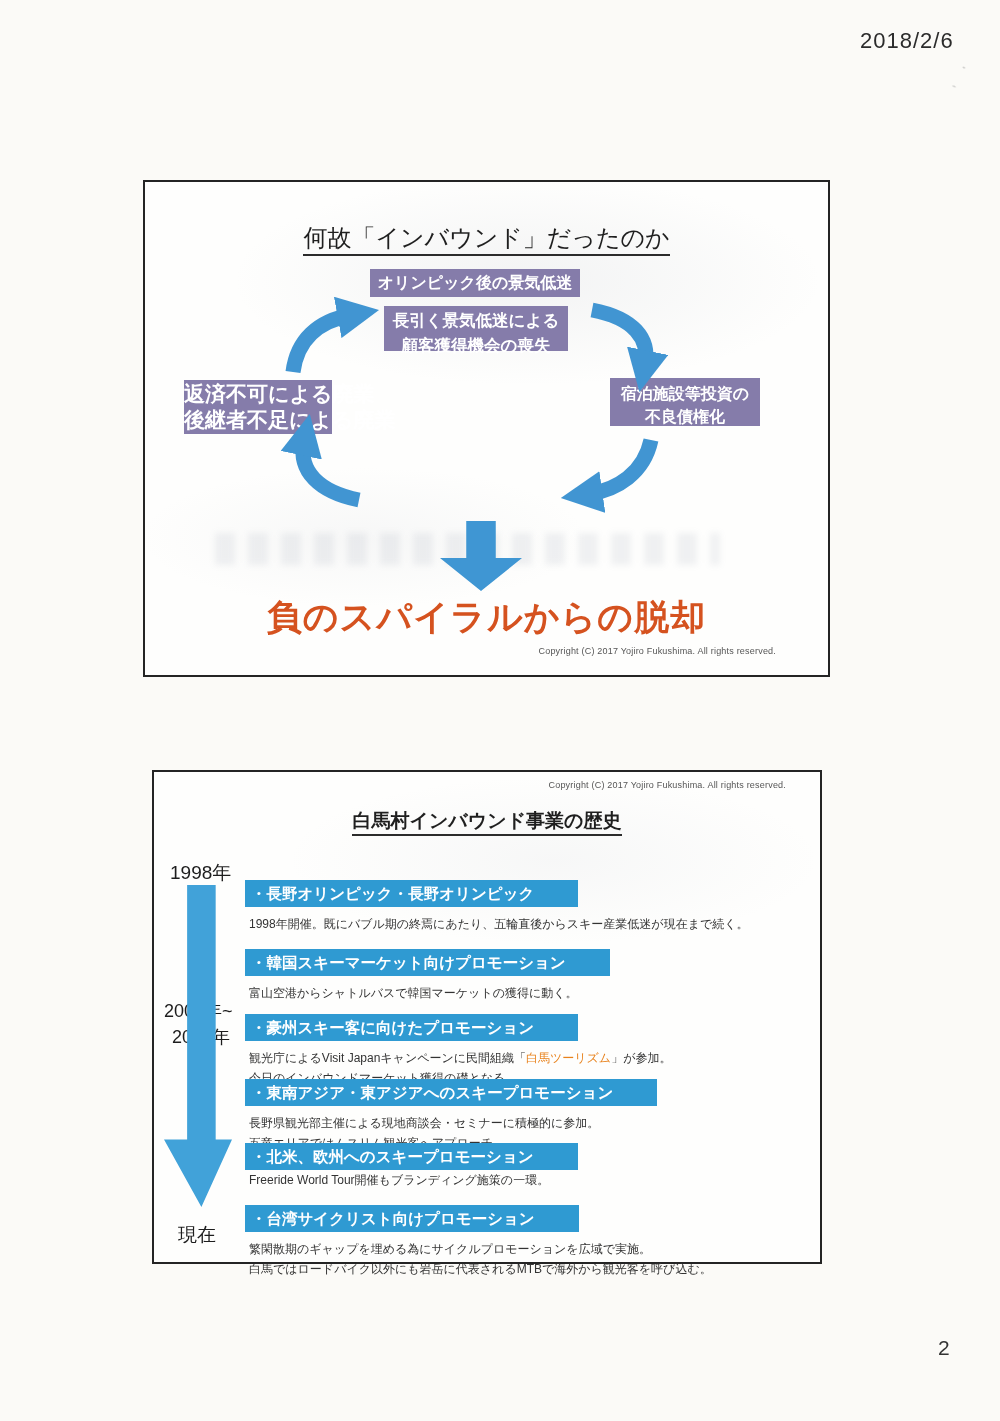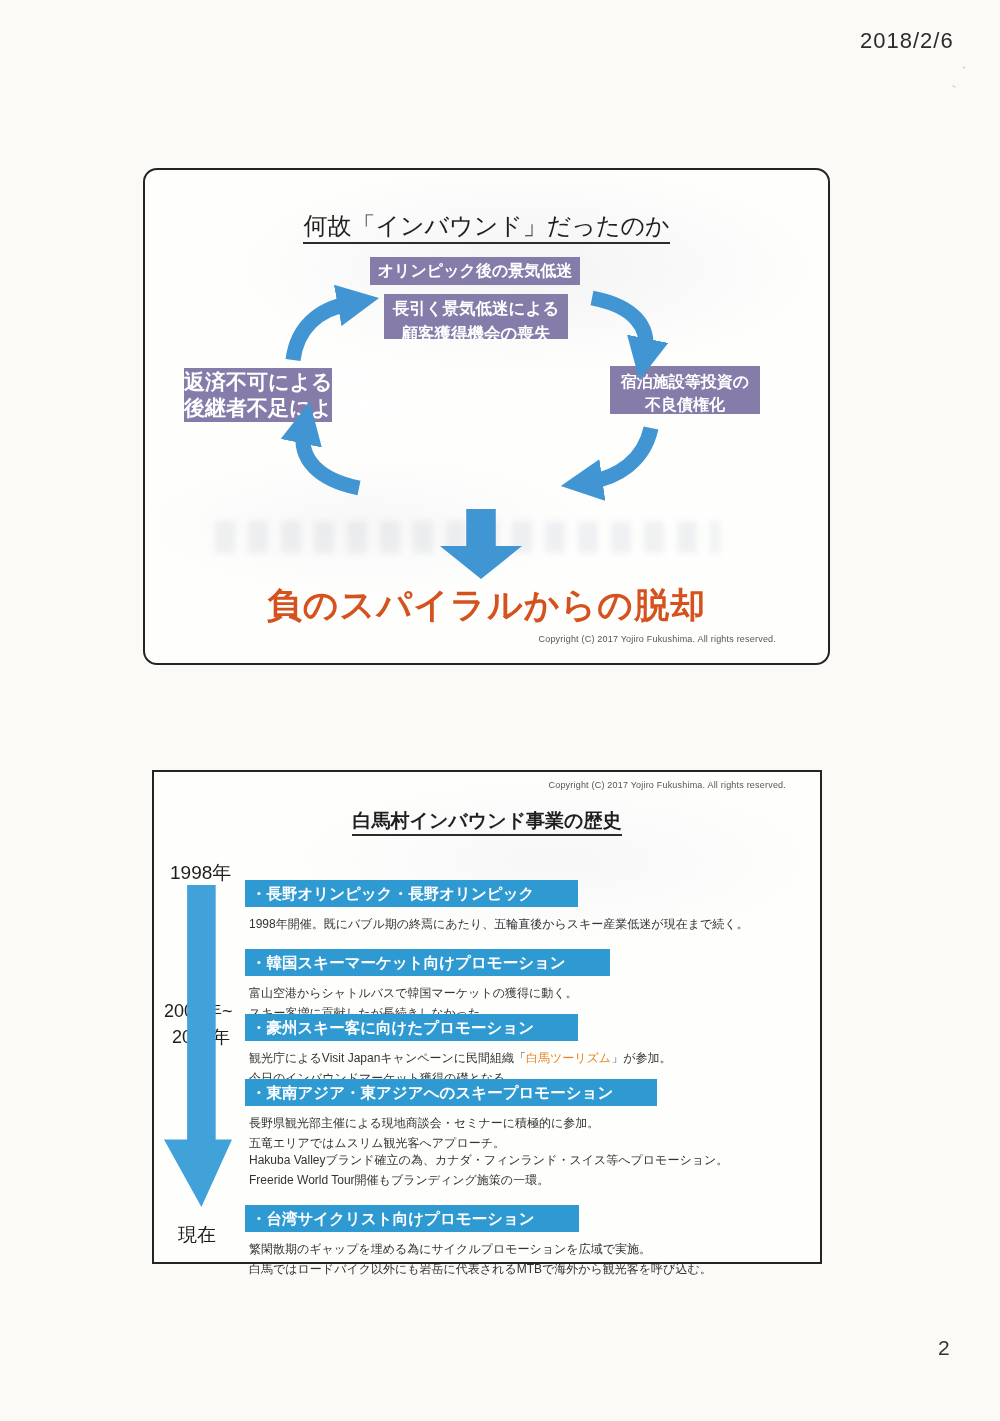--- a/index.html
+++ b/index.html
@@ -26,25 +26,24 @@
   }
   .pagenum{
     position:absolute;left:938px;top:1336px;font-size:21px;color:#333;
   }
   
   .slide{
     position:absolute;background:#fefefd;border:2px solid #242424;
     box-sizing:border-box;
   }
   .slide1{
-    left:143px;top:168px;width:687px;height:497px;
+    left:143px;top:180px;width:687px;height:497px;
     background-image:
       radial-gradient(ellipse 420px 150px at 56% 20%, rgba(184,188,196,.16), transparent 70%),
       radial-gradient(ellipse 320px 100px at 32% 72%, rgba(184,188,196,.10), transparent 70%);
-    border-radius: 14px;
   }
   .slide2{
     left:152px;top:770px;width:670px;height:494px;
     background-image:
       radial-gradient(ellipse 380px 120px at 60% 18%, rgba(184,188,196,.10), transparent 70%);
   }
   .stitle{position:absolute;left:0;right:0;text-align:center;margin:0;font-weight:normal;color:#1f1f1f;}
   .slide1 .stitle{top:40px;font-size:24px;}
   .slide2 .stitle{top:36px;font-size:19px;font-weight:bold;}
   .u{border-bottom:2px solid #2c2c2c;padding-bottom:3px;}
@@ -165,39 +164,38 @@
     <div class="tl-arrow"></div>
 
     <div class="entry e0">
       <div class="ehead">・長野オリンピック・長野オリンピック</div>
       <div class="eline first">1998年開催。既にバブル期の終焉にあたり、五輪直後からスキー産業低迷が現在まで続く。</div>
     </div>
 
     <div class="entry e1">
       <div class="ehead">・韓国スキーマーケット向けプロモーション</div>
       <div class="eline first">富山空港からシャトルバスで韓国マーケットの獲得に動く。</div>
-      <div class="eline">スキー客増に貢献したが長続きしなかった。</div>
     </div>
 
     <div class="entry e2">
       <div class="ehead">・豪州スキー客に向けたプロモーション</div>
       <div class="eline first">
         <span>観光庁によるVisit Japanキャンペーンに民間組織「</span><span class="em">白馬ツーリズム</span><span>」が参加。</span>
       </div>
       <div class="eline">今日のインバウンドマーケット獲得の礎となる。</div>
     </div>
 
     <div class="entry e3">
       <div class="ehead">・東南アジア・東アジアへのスキープロモーション</div>
       <div class="eline first">長野県観光部主催による現地商談会・セミナーに積極的に参加。</div>
       <div class="eline">五竜エリアではムスリム観光客へアプローチ。</div>
     </div>
 
     <div class="entry e4">
-      <div class="eline first">Hakuba Valleyブランド確立の為、カナダ・フィンランド・スイス等へプロモーション。</div>
+      <div class="ehead">・北米、欧州へのスキープロモーション</div>
       <div class="eline">Freeride World Tour開催もブランディング施策の一環。</div>
     </div>
 
     <div class="entry e5">
       <div class="ehead">・台湾サイクリスト向けプロモーション</div>
       <div class="eline first">繁閑散期のギャップを埋める為にサイクルプロモーションを広域で実施。</div>
       <div class="eline">白馬ではロードバイク以外にも岩岳に代表されるMTBで海外から観光客を呼び込む。</div>
     </div>
   </section>
 

